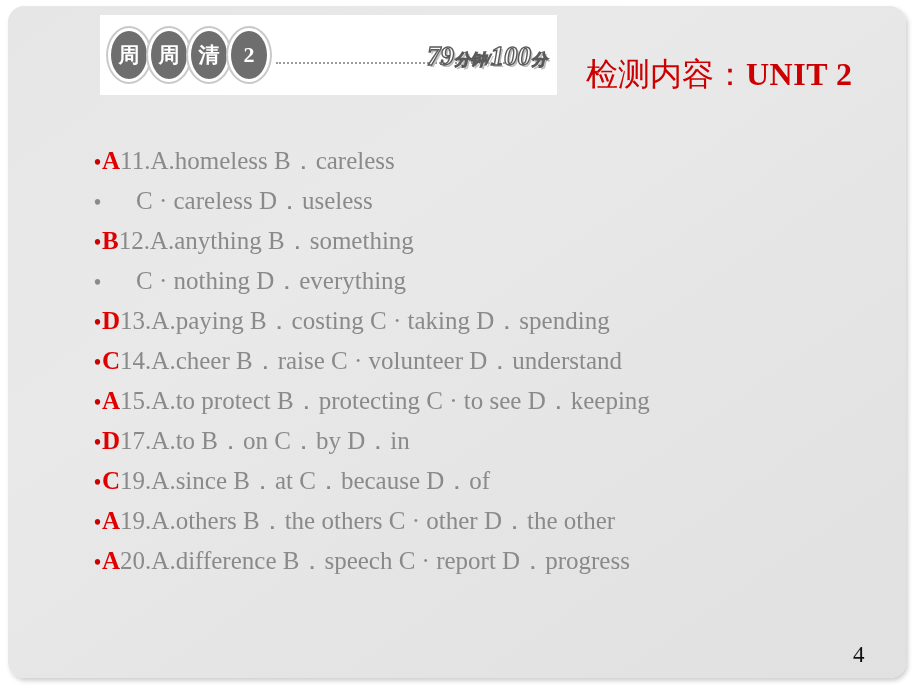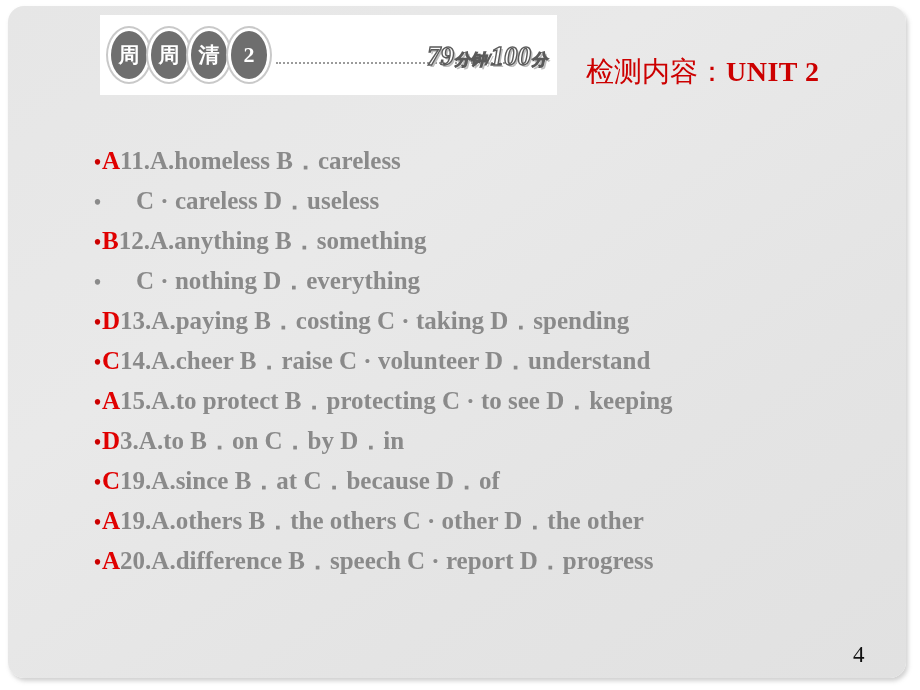--- a/index.html
+++ b/index.html
@@ -102,21 +102,21 @@
     font-style: italic;
     -webkit-text-stroke: 1.1px #5a5a5a;
   }
 
   
   #title {
     position: absolute;
     left: 578px;
     top: 47px;
     font-family: "Liberation Serif", "DejaVu Serif", serif;
-    font-size: 28px;
+    font-size: 32px;
     color: #cc0000;
     white-space: nowrap;
   }
   #title .unit {
     font-weight: bold;
     letter-spacing: 0.5px;
   }
 
   
   #body {
@@ -144,21 +144,21 @@
   .bullet.gray {
     color: #8a8a8a;
   }
   .ans {
     color: #e00000;
     font-weight: bold;
     font-size: 25px;
   }
   .qtext {
     color: #8a8a8a;
-    font-weight: bold;
+    font-weight: normal;
     text-align: center;
   }
   .cont .pad {
     display: inline-block;
     width: 34px;
   }
 
   
   #pagenum {
     position: absolute;
@@ -206,21 +206,21 @@
     <div class="qline"><span class="bullet">•</span><span class="ans">B</span><span class="qtext">12.A.anything  B．something</span></div>
     <div class="qline cont"><span class="bullet gray">•</span><span class="pad"></span><span class="qtext">C · nothing  D．everything</span></div>
 
     <div class="qline"><span class="bullet">•</span><span class="ans">D</span><span class="qtext">13.A.paying  B．costing     C · taking  D．spending</span></div>
 
     <div class="qline"><span class="bullet">•</span><span class="ans">C</span><span class="qtext">14.A.cheer  B．raise   C · volunteer  D．understand</span></div>
 
     <div class="qline"><span class="bullet">•</span><span class="ans">A</span><span class="qtext">15.A.to protect  B．protecting  C · to see  D．keeping</span></div>
 
 
-    <div class="qline"><span class="bullet">•</span><span class="ans">D</span><span class="qtext">3.A.to  B．on  C．by  D．in</span></div>
+    <div class="qline"><span class="bullet">•</span><span class="ans">D</span><span class="qtext">17.A.to  B．on  C．by  D．in</span></div>
 
     <div class="qline"><span class="bullet">•</span><span class="ans">C</span><span class="qtext">19.A.since  B．at  C．because  D．of</span></div>
 
     <div class="qline"><span class="bullet">•</span><span class="ans">A</span><span class="qtext">19.A.others  B．the others     C · other  D．the other</span></div>
 
     <div class="qline"><span class="bullet">•</span><span class="ans">A</span><span class="qtext">20.A.difference  B．speech     C · report  D．progress</span></div>
 
   </div>
 
   <div id="pagenum">4</div>

